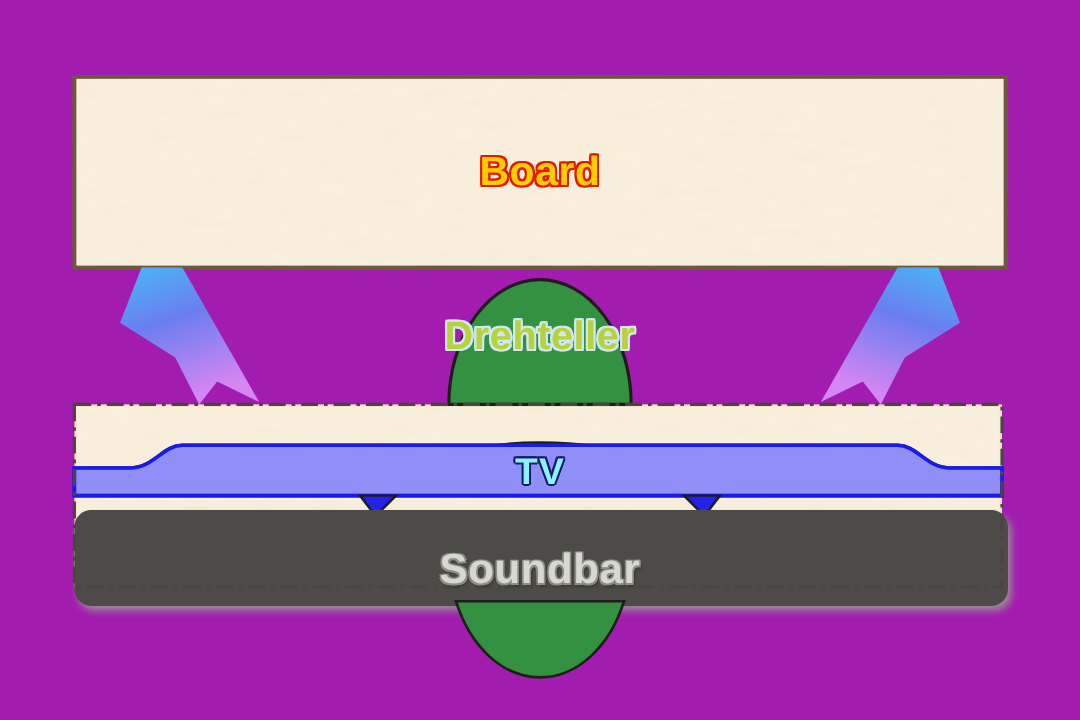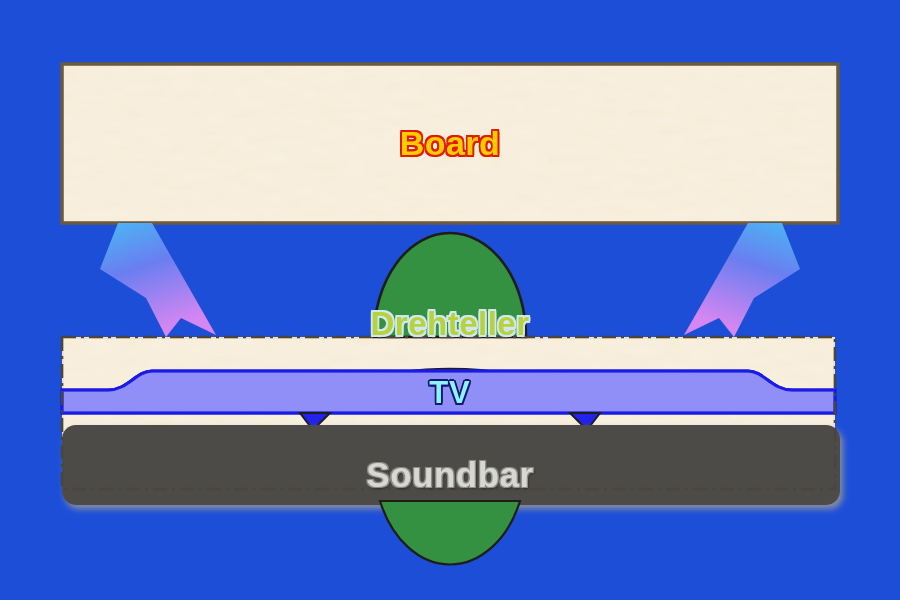--- a/index.html
+++ b/index.html
@@ -14,21 +14,21 @@
     position: relative;
     overflow: hidden;
     font-family: "Liberation Sans", sans-serif;
   }
 
   #stage {
     position: absolute;
     left: 0; top: 0;
     width: 900px;
     height: 600px;
-    background: #1d4ed8;
+    background: #a21caf;
   }
 
   svg.layer {
     position: absolute;
     left: 0; top: 0;
     width: 900px;
     height: 600px;
     overflow: visible;
   }
 
@@ -60,21 +60,20 @@
     top: 261px;
     text-align: center;
     font-size: 33px;
     color: #b7d23a;
     letter-spacing: .5px;
     text-shadow:
       -1.6px -1.6px 0 #cfe8f4,  1.6px -1.6px 0 #cfe8f4,
       -1.6px  1.6px 0 #cfe8f4,  1.6px  1.6px 0 #cfe8f4,
        0px   -1.8px 0 #cfe8f4,  0px    1.8px 0 #cfe8f4,
       -1.8px  0px   0 #cfe8f4,  1.8px  0px   0 #cfe8f4;
-    margin-top: 44px;
   }
 
   #tv-label {
     left: 0; right: 0;
     top: 375px;
     text-align: center;
     font-size: 31px;
     color: #8df2ff;
     letter-spacing: 1px;
     text-shadow:

